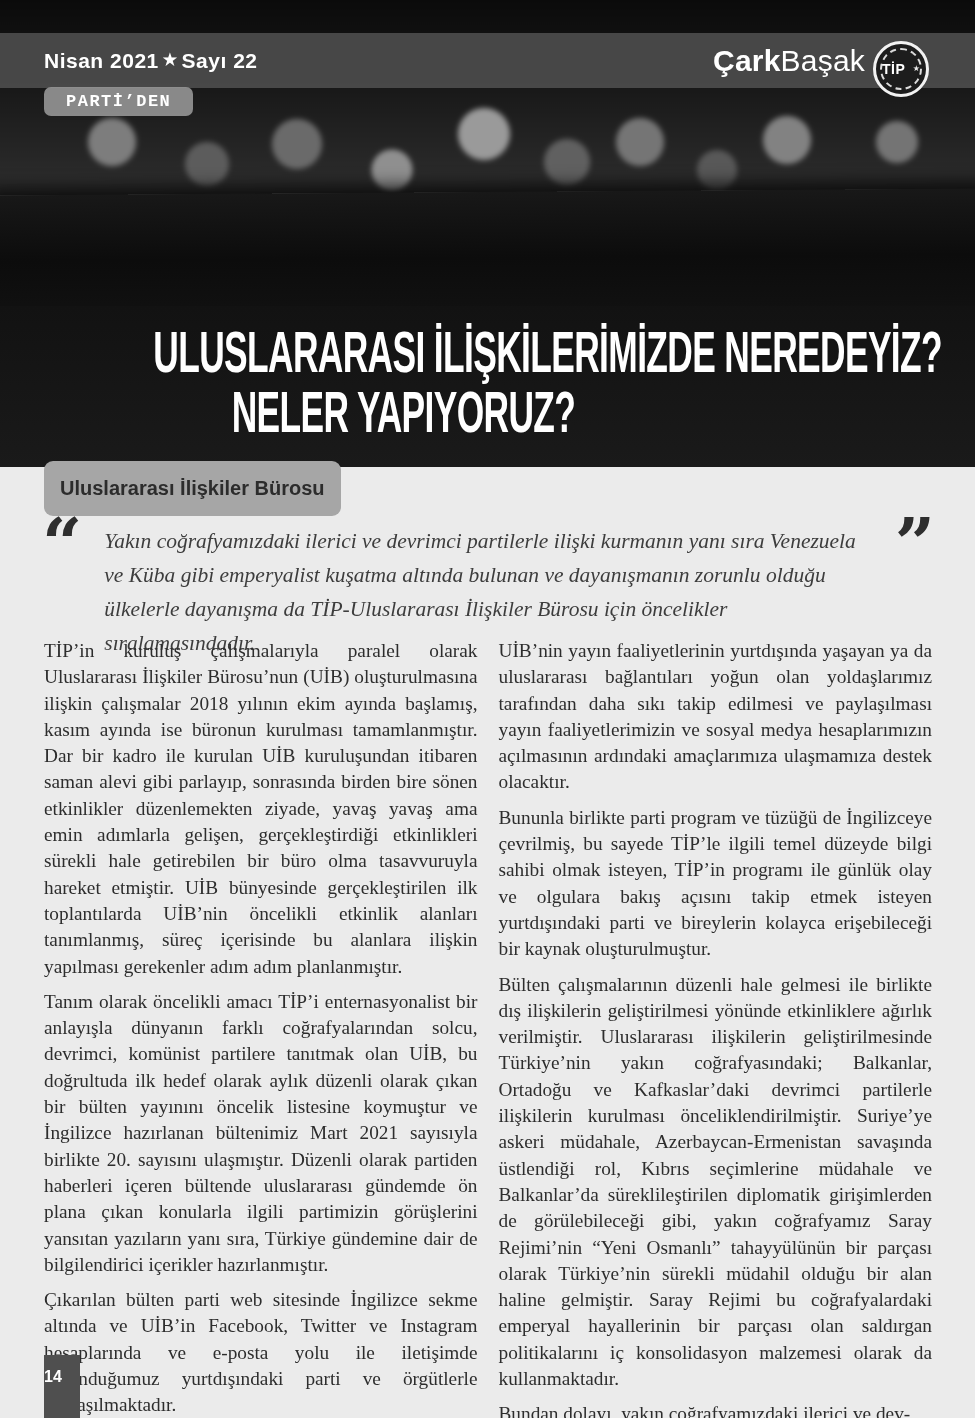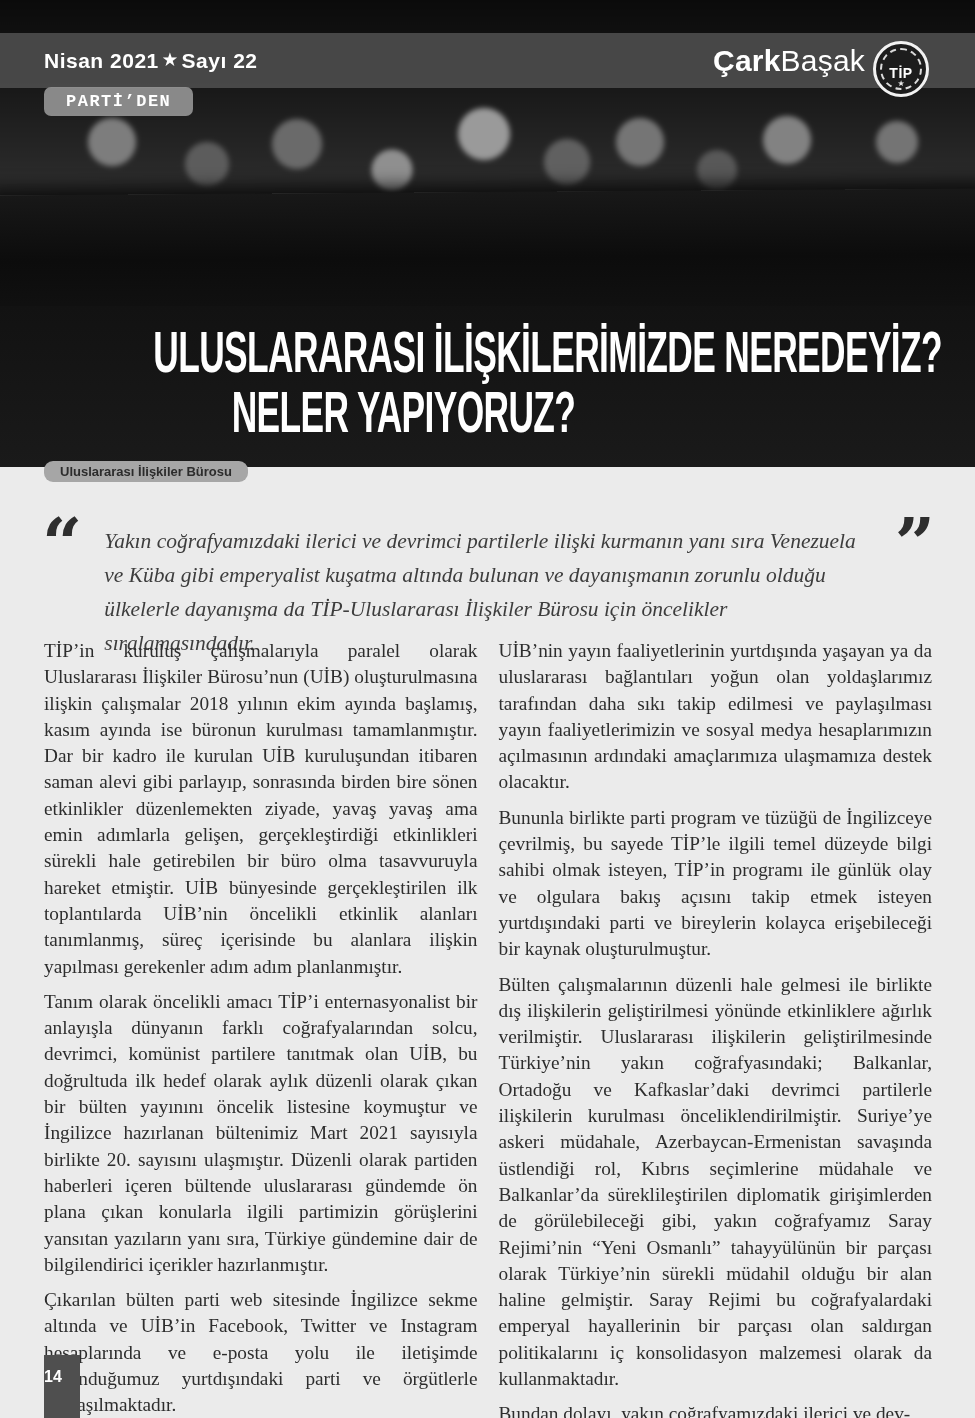--- a/index.html
+++ b/index.html
@@ -36,39 +36,39 @@
     font-weight:bold; font-size:21px; letter-spacing:.5px; display:flex; align-items:center; gap:4px; }
   .issue-star { font-size:16px; position:relative; top:-1px; }
   .masthead { margin-left:auto; margin-right:110px; color:#fff;
     font-family:"Liberation Sans", sans-serif; font-size:30px; letter-spacing:.2px; }
   .masthead .m-bold { font-weight:800; }
   .masthead .m-light { font-weight:400; }
   .tip-logo { position:absolute; right:46px; top:41px; width:56px; height:56px; border-radius:50%;
     background:#1d1d1d; border:3px solid #f2f2f2; z-index:6;
     display:flex; flex-direction:column; align-items:center; justify-content:center; }
   .tip-logo-inner { width:42px; height:42px; border-radius:50%; border:2px dashed #dcdcdc;
-    display:flex; flex-direction:column; align-items:center; justify-content:flex-end; }
+    display:flex; flex-direction:row; align-items:center; justify-content:space-between; }
   .tip-logo-text { color:#fff; font-family:"Liberation Sans", sans-serif; font-weight:800; font-size:14px; letter-spacing:.5px; line-height:14px; }
   .tip-logo-star { color:#e8e8e8; font-size:8px; line-height:8px; }
 
   .partiden-tag { position:absolute; top:87px; left:44px; z-index:5;
     background:rgba(150,150,150,0.9); border-radius:7px; padding:5px 22px;
     color:#fff; font-family:Liberation Mono, monospace; font-weight:bold;
     font-size:17px; letter-spacing:1.5px; }
 
   
   .hero-title { position:absolute; top:322px; left:0; width:807px; z-index:4; text-align:center;
     color:#fff; font-family:"Liberation Sans", sans-serif; font-weight:800; }
   .hero-title .t-line { white-space:nowrap; font-size:57px; letter-spacing:-1px;
     transform:scaleX(0.62); transform-origin:50% 50%; line-height:60px; }
 
   
   .topic-tag { position:absolute; top:461px; left:44px; z-index:6;
-    background:#a6a6a6; border-radius:9px; padding:3px 16px;
-    color:#2c2c2c; font-family:"Liberation Sans", sans-serif; font-weight:bold; font-size:13px; }
+    background:#a6a6a6; border-radius:9px; padding:16px 16px;
+    color:#2c2c2c; font-family:"Liberation Sans", sans-serif; font-weight:bold; font-size:20px; }
 
   
   .pullquote { position:absolute; top:516px; left:42px; width:893px; display:flex; align-items:flex-start; }
   .quote-mark { font-family:"DejaVu Serif", serif; font-weight:bold; color:#2e2e2e;
     font-size:70px; line-height:56px; flex:0 0 auto; }
   .quote-open { margin-right:22px; }
   .quote-close { margin-left:16px; }
   .quote-text { flex:1 1 auto; font-style:italic; color:#3d3d3d;
     font-size:21.5px; line-height:34px; padding-top:8px; }
 

